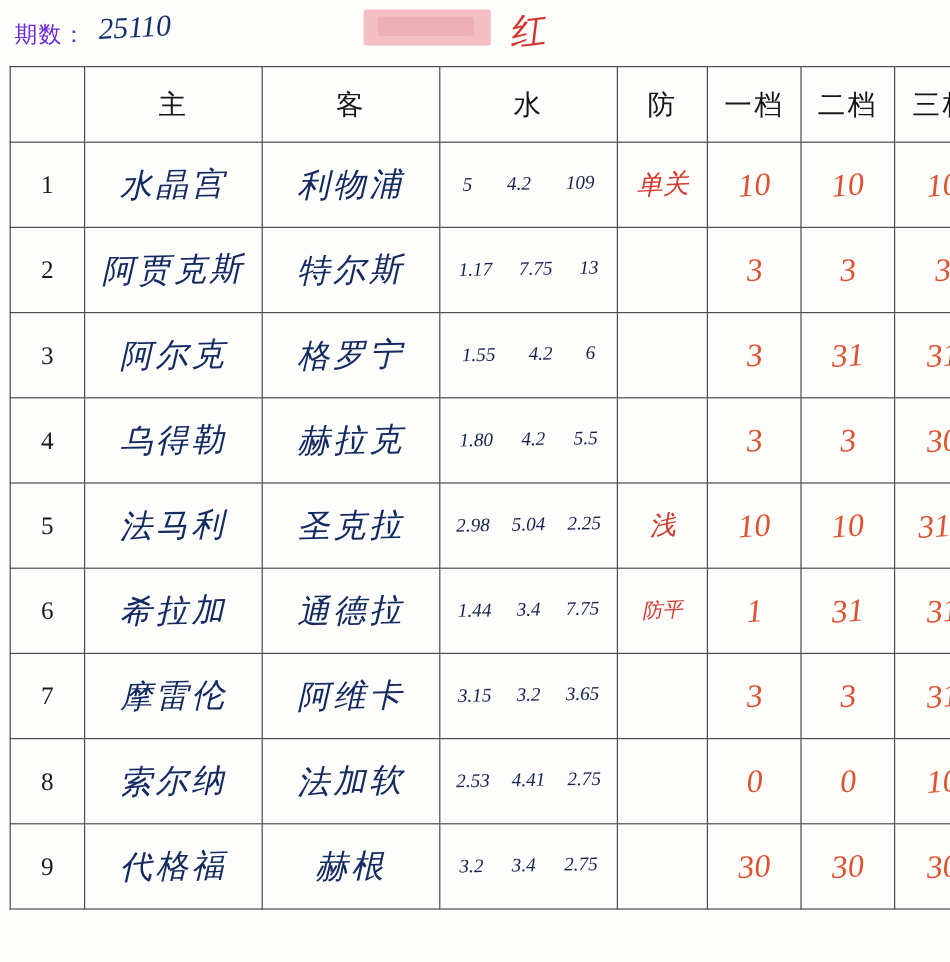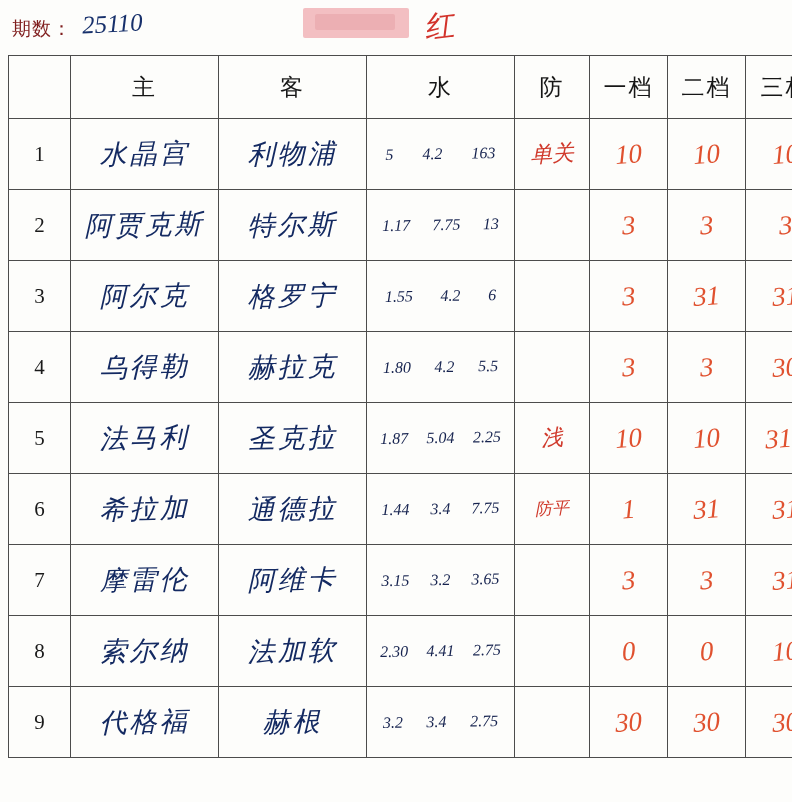--- a/index.html
+++ b/index.html
@@ -27,21 +27,21 @@
     position: absolute;
     left: 0; top: 0;
     width: 792px;
     height: 55px;
   }
   .period-label {
     position: absolute;
     left: 12px;
     top: 16px;
     font-size: 19px;
-    color: #7f1d1d;
+    color: #6d28d9;
     letter-spacing: 1px;
     font-family: Liberation Serif, serif;
   }
   .period-value {
     position: absolute;
     left: 82px;
     top: 10px;
     font-size: 25px;
     color: #17306b;
     font-family: "Liberation Serif", serif;
@@ -211,21 +211,21 @@
         <td>
             <span class="hw blue">水晶宫</span>
           </td>
         <td>
             <span class="hw blue">利物浦</span>
           </td>
         <td>
           <div class="odds">
             <span>5</span>
             <span>4.2</span>
-            <span>163</span>
+            <span>109</span>
           </div>
         </td>
         <td><span class="def">单关</span></td>
         <td><span class="tier">10</span></td>
         <td><span class="tier">10</span></td>
         <td><span class="tier">10</span></td>
       </tr>
 
       <tr>
         <td class="rowno">2</td>
@@ -293,21 +293,21 @@
       <tr>
         <td class="rowno">5</td>
         <td>
             <span class="hw blue">法马利</span>
           </td>
         <td>
             <span class="hw blue">圣克拉</span>
           </td>
         <td>
           <div class="odds">
-            <span>1.87</span>
+            <span>2.98</span>
             <span>5.04</span>
             <span>2.25</span>
           </div>
         </td>
         <td><span class="def">浅</span></td>
         <td><span class="tier">10</span></td>
         <td><span class="tier">10</span></td>
         <td><span class="tier">310</span></td>
       </tr>
 
@@ -356,21 +356,21 @@
       <tr>
         <td class="rowno">8</td>
         <td>
             <span class="hw blue">索尔纳</span>
           </td>
         <td>
             <span class="hw blue">法加软</span>
           </td>
         <td>
           <div class="odds">
-            <span>2.30</span>
+            <span>2.53</span>
             <span>4.41</span>
             <span>2.75</span>
           </div>
         </td>
         <td><span class="def"></span></td>
         <td><span class="tier">0</span></td>
         <td><span class="tier">0</span></td>
         <td><span class="tier">10</span></td>
       </tr>
 

